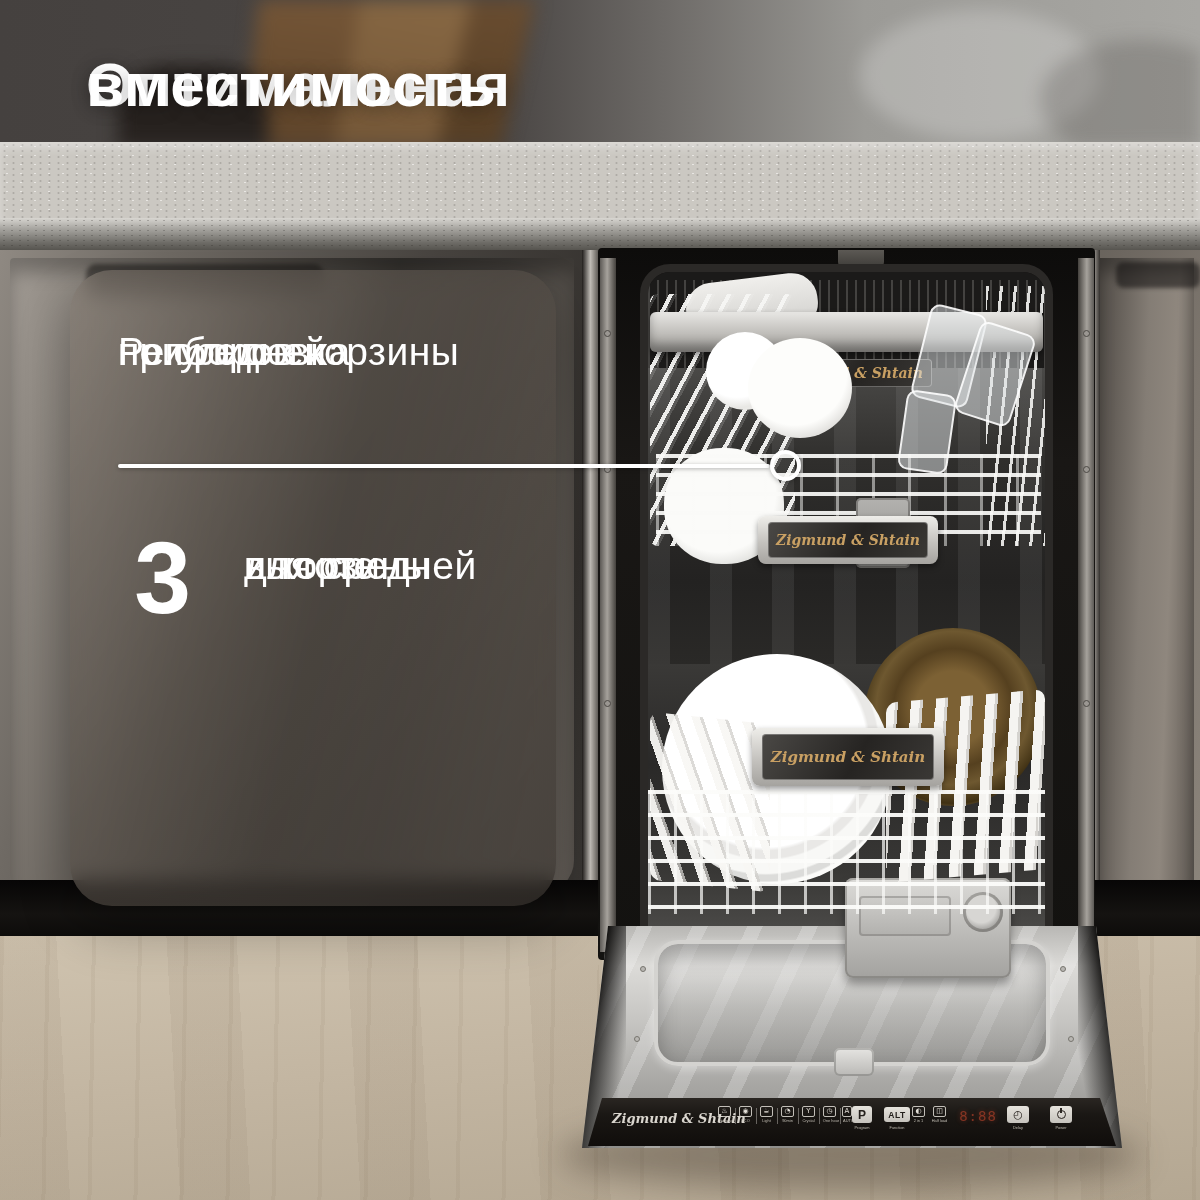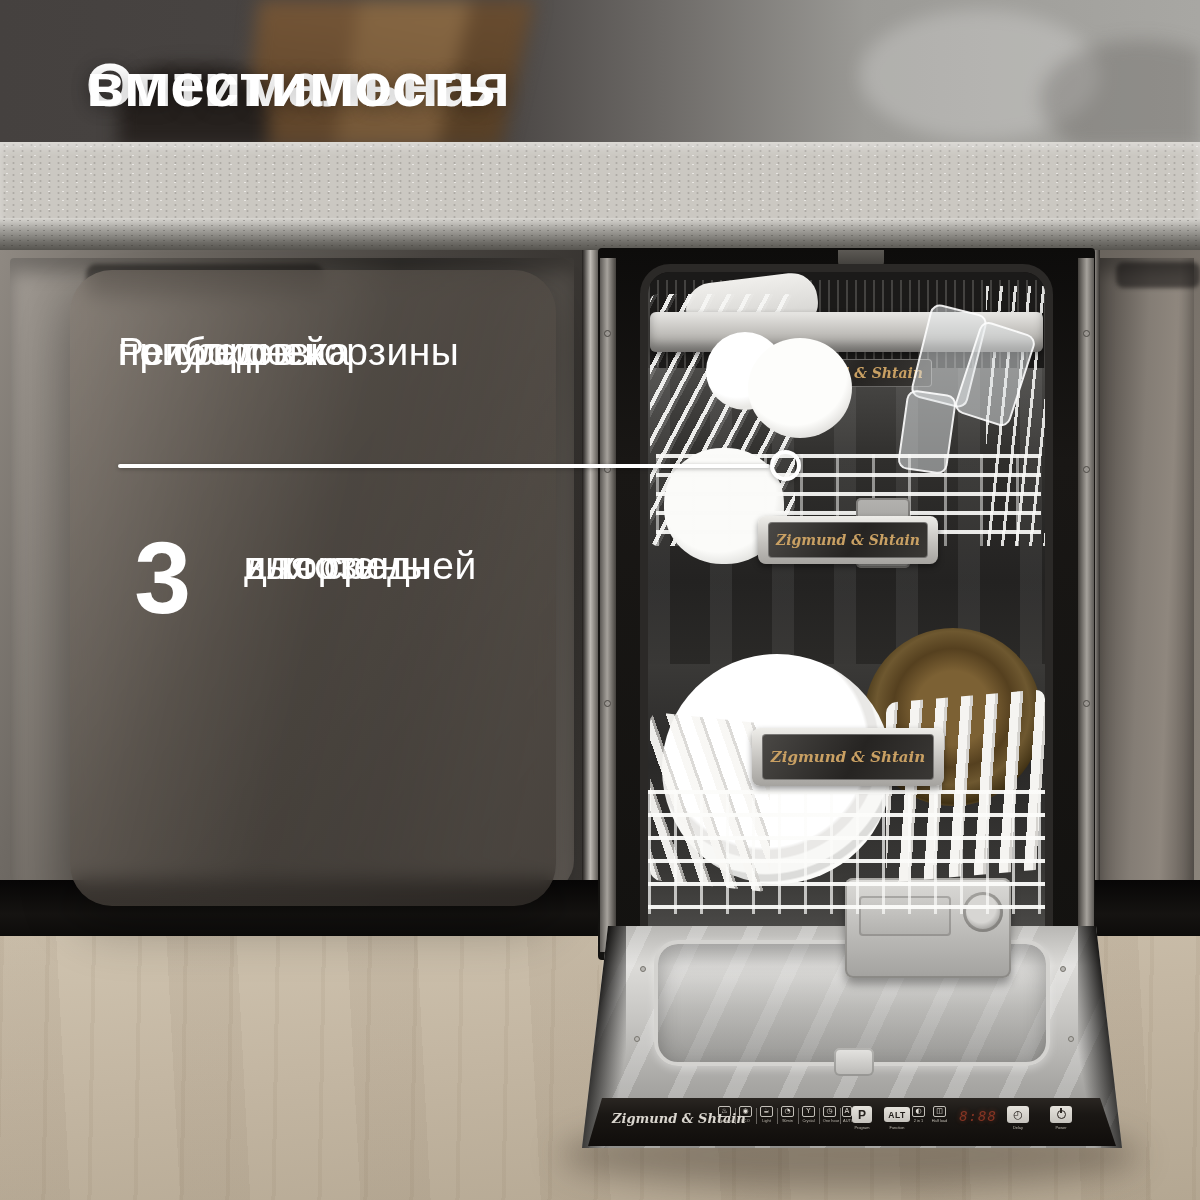--- a/index.html
+++ b/index.html
@@ -196,21 +196,21 @@
   .key-cap{background:linear-gradient(#e6e3dd,#c6c3bd);border-radius:3px;
       display:flex;align-items:center;justify-content:center;color:#24201c;font-weight:bold;}
   .p-key{left:264px;top:8px;width:20px;height:17px;font-size:12px;}
   .alt-key{left:296px;top:9px;width:26px;height:15px;font-size:8.5px;letter-spacing:0.5px;}
   .klabel-under{position:absolute;font-size:5px;color:rgba(215,210,200,0.85);white-space:nowrap;
       transform:scale(0.78);transform-origin:center top;text-align:center;}
   .twoin1{left:322px;top:8px;width:17px;text-align:center;}
   .halfload{left:341px;top:8px;width:21px;text-align:center;}
   .pdisplay{left:368px;top:10px;width:44px;height:20px;font-family:"DejaVu Sans Mono",monospace;
       font-size:14px;letter-spacing:1px;color:rgba(205,72,45,0.55);
-      text-shadow:0 0 5px rgba(205,72,45,0.4);text-align:center;font-style:italic;}
+      text-shadow:0 0 5px rgba(205,72,45,0.4);text-align:center;}
   .delay-key{left:419px;top:8px;width:22px;height:17px;font-size:11px;}
   .power-key{left:462px;top:8px;width:22px;height:17px;}
   .power-glyph{position:relative;width:9px;height:9px;border:1.5px solid #2a2521;border-radius:50%;}
   .power-glyph::after{content:"";position:absolute;left:2.5px;top:-3px;width:1.5px;height:5px;background:#2a2521;}
 
   
   .info-card{left:70px;top:270px;width:486px;height:636px;border-radius:42px;
       background:linear-gradient(128deg,rgba(130,121,112,0.55),rgba(86,79,72,0.62) 45%,rgba(58,53,48,0.66));
       backdrop-filter:blur(10px);box-shadow:0 24px 50px rgba(0,0,0,0.28);}
   .card-heading{left:48px;top:58px;width:400px;color:#fff;font-size:39px;line-height:1.24;

